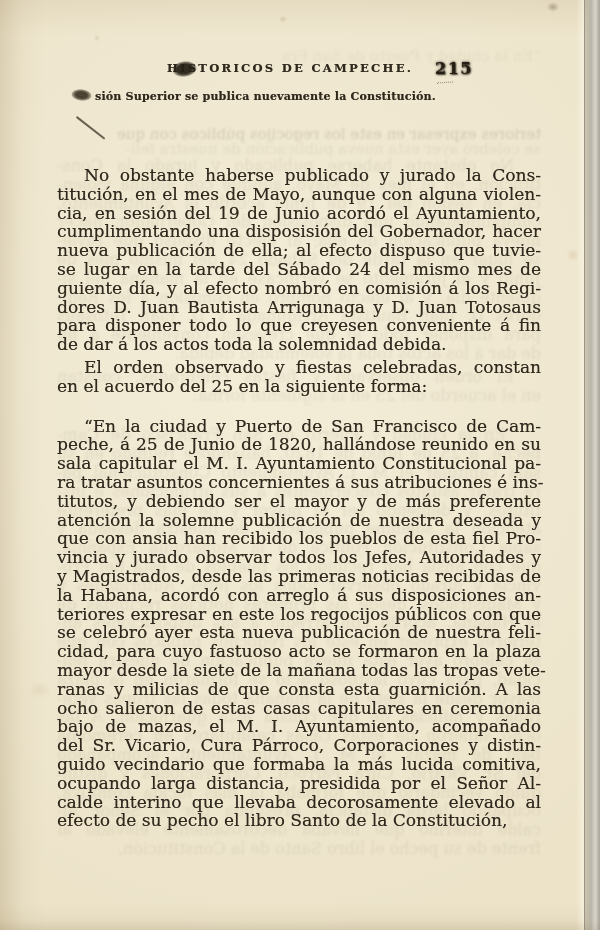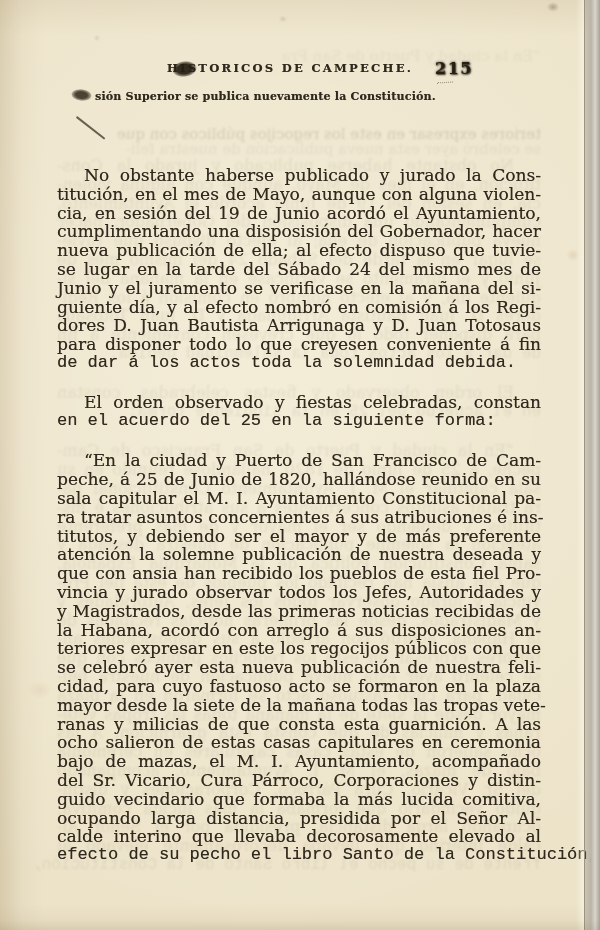--- a/index.html
+++ b/index.html
@@ -37,22 +37,22 @@
     background:radial-gradient(closest-side, #352c1e 55%, rgba(53,44,30,.5) 85%, rgba(53,44,30,0));
     border-radius:55% 45% 60% 40%/50% 60% 40% 55%;transform:rotate(6deg);opacity:.88;}
   .stray-mark{position:absolute;left:77px;top:116px;width:36px;height:1.6px;
     background:rgba(52,43,30,.72);transform:rotate(38deg);transform-origin:left top;border-radius:2px;}
   
   .body-text{position:absolute;left:57px;top:166px;width:484px;font-size:17px;}
   .para{margin:0;}
   .para .line{height:18.8px;line-height:18.8px;text-align:justify;text-align-last:justify;
     white-space:nowrap;overflow:visible;}
   .para .line:first-child{text-indent:27px;}
-  .para .line:last-child{text-align-last:left;font-family:Liberation Mono, monospace;}
-  .gap-sm{margin-top:20px;}
+  .para .line:last-child{text-align-last:left;}
+  .gap-sm{margin-top:4px;}
   .gap-md{margin-top:21px;}
   
   .ghost-layer{position:absolute;left:57px;top:157px;width:484px;font-size:16px;
     transform:scaleX(-1);filter:blur(1.1px);opacity:.11;color:#6a5f49;pointer-events:none;}
   .ghost-layer .para .line{text-shadow:none;}
   .ghost-line{position:absolute;left:57px;width:484px;height:17px;line-height:17px;font-size:15px;
     transform:scaleX(-1);filter:blur(1.2px);color:#6f6450;white-space:nowrap;overflow:hidden;
     pointer-events:none;}
   .ghost-a{top:126px;opacity:.22;}
   .ghost-b{top:141px;opacity:.10;}
@@ -131,21 +131,20 @@
   </div>
 
   <div class="body-text ink">
     <div class="para">
         <div class="line">No obstante haberse publicado y jurado la Cons-</div>
         <div class="line">titución, en el mes de Mayo, aunque con alguna violen-</div>
         <div class="line">cia, en sesión del 19 de Junio acordó el Ayuntamiento,</div>
         <div class="line">cumplimentando una disposisión del Gobernador, hacer</div>
         <div class="line">nueva publicación de ella;  al efecto dispuso que tuvie-</div>
         <div class="line">se lugar en la tarde del Sábado 24 del mismo mes de</div>
-        <div class="line">Junio y el juramento se verificase en la mañana del si-</div>
         <div class="line">guiente día, y al efecto nombró en comisión á los Regi-</div>
         <div class="line">dores D. Juan Bautista Arrigunaga y D. Juan Totosaus</div>
         <div class="line">para disponer todo lo que creyesen conveniente á fin</div>
         <div class="line">de dar á los actos toda la solemnidad debida.</div>
       </div>
     <div class="para gap-sm">
         <div class="line">El orden observado y fiestas celebradas, constan</div>
         <div class="line">en el acuerdo del 25 en la siguiente forma:</div>
       </div>
     <div class="para gap-md">

